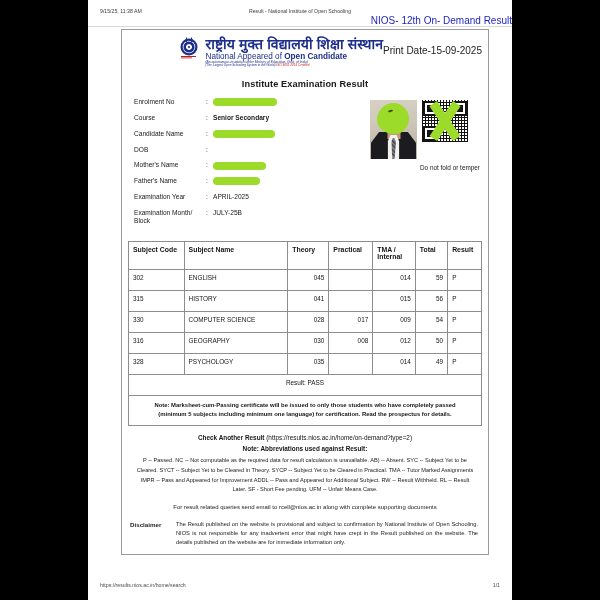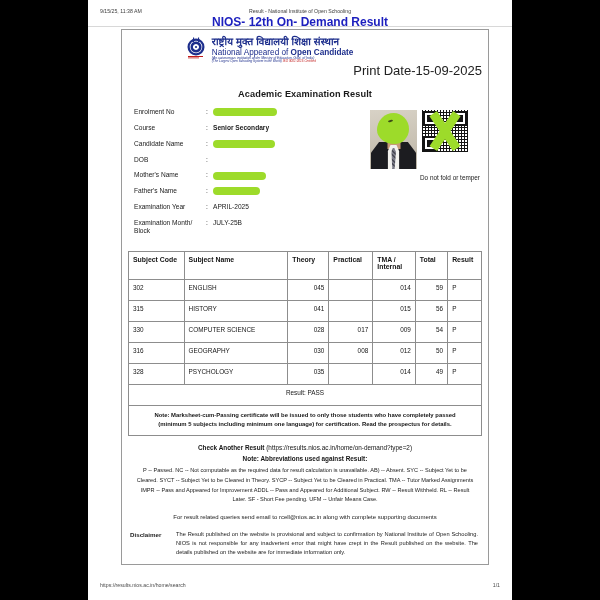--- a/index.html
+++ b/index.html
@@ -86,21 +86,21 @@
     min-height: 30px;
   }
   .lh-logo {
     width: 22px; height: 24px;
     flex: 0 0 22px;
     position: relative;
     margin-right: 3px;
   }
   .lh-text { flex: 0 0 auto; }
   .lh-hindi {
-    font-size: 10px;
+    font-size: 14px;
     color: #1d2e8c;
     font-weight: bold;
     line-height: 1.05;
     letter-spacing: .1px;
     white-space: nowrap;
   }
   .lh-eng {
     font-size: 8.2px;
     color: #1d2e8c;
     line-height: 1.1;
@@ -116,27 +116,26 @@
   }
   .lh-sub2 {
     font-size: 3.1px;
     color: #1d2e8c;
     font-style: italic;
     line-height: 1.15;
     white-space: nowrap;
   }
   .lh-sub2 .red { color: #c01a1a; }
   .printdate {
-    font-size: 13px;
+    font-size: 10px;
     color: #222;
     align-self: flex-start;
     padding-top: 8px;
     margin-left: 0px;
     white-space: nowrap;
-    margin-top: 18px;
   }
 
   .doc-title {
     text-align: center;
     font-size: 9.2px;
     font-weight: bold;
     color: #1a1a1a;
     margin: 9px 0 9px 0;
     letter-spacing: .1px;
   }
@@ -358,23 +357,24 @@
     font-weight: bold;
     font-size: 6.2px;
     padding-left: 2px;
   }
   .disclaimer .dtxt { flex: 1 1 auto; text-align: justify; padding-right: 4px; }
 
   
   .promo { margin-top: 14px; text-align: center; }
   .promo .p1 {
     color: #1c1fbe;
-    font-weight: bold;
-    font-size: 12px;
+    font-weight: normal;
+    font-size: 10px;
     line-height: 1.35;
+    text-align: right;
   }
   .promo .p2 {
     color: #e612c4;
     font-weight: bold;
     font-size: 10px;
     line-height: 1.35;
   }
 </style>
 </head>
 <body>
@@ -410,21 +410,21 @@
         </div>
         <div class="lh-text">
           <div class="lh-hindi">राष्ट्रीय मुक्त विद्यालयी शिक्षा संस्थान</div>
           <div class="lh-eng"><span>National Appeared of </span><b>Open Candidate</b></div>
           <div class="lh-sub1">(An autonomous institution under Ministry of Education, Govt. of India)</div>
           <div class="lh-sub2"><span>(The Largest Open Schooling System in the World)</span> <span class="red">ISO 9001:2015 Certified</span></div>
         </div>
         <div class="printdate">Print Date-15-09-2025</div>
       </div>
 
-      <div class="doc-title">Academic Examination Result</div>
+      <div class="doc-title">Institute Examination Result</div>
 
       <div class="info-wrap">
         <div class="fields">
 
           <div class="frow">
             <div class="flabel">Enrolment No</div>
             <div class="fcolon">:</div>
             <div class="fvalue"><span class="redact w1"></span></div>
           </div>
 

